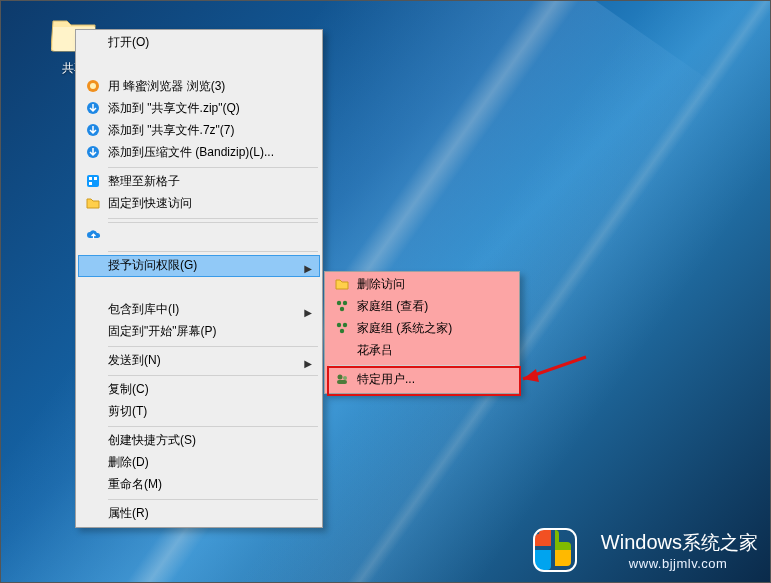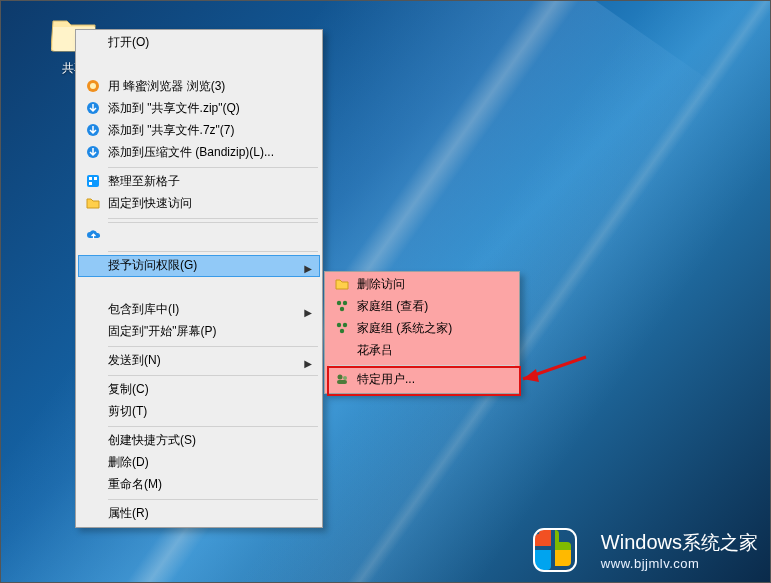--- a/index.html
+++ b/index.html
@@ -68,21 +68,21 @@
     pointer-events: none;
   }
   .annotation-arrow {
     position: absolute; left: 500px; top: 348px; pointer-events: none;
   }
   .watermark {
     position: absolute; right: 12px; bottom: 10px;
     display: flex; align-items: center; gap: 24px;
     color: #fff; font-size: 19px;
   }
-  .watermark .url { color: #eaf2ff; font-size: 13px; letter-spacing:.5px;}
+  .watermark .url { color: #eaf2ff; font-size: 13px; letter-spacing:.5px;margin-left:28px;}
   .watermark .brand { font-size: 20px; }
   .win-logo { width: 44px; height: 44px; }
 </style>
 </head>
 <body>
 
 <div class="light-beam beam1"></div>
 <div class="light-beam beam2"></div>
 
 <div class="desktop-icon">

